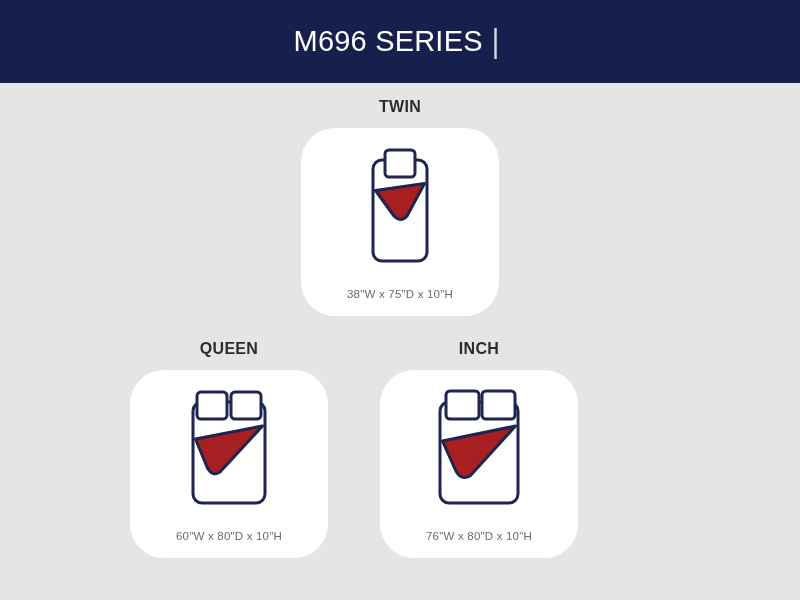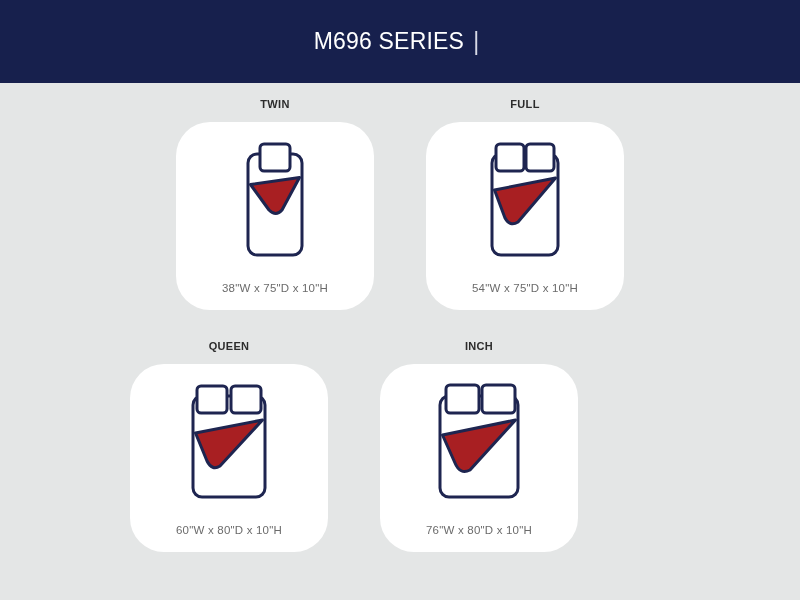--- a/index.html
+++ b/index.html
@@ -27,21 +27,21 @@
     left: 0;
     top: 0;
     width: 800px;
     height: 83px;
     background: #17204d;
     display: flex;
     align-items: center;
     justify-content: center;
   }
   .header-title {
-    font-size: 23px;
+    font-size: 29px;
     letter-spacing: 0.2px;
     color: #ffffff;
     white-space: nowrap;
     display: flex;
     align-items: flex-end;
   }
   .header-series {
     font-weight: 400;
   }
   .header-sep {
@@ -76,21 +76,21 @@
   }
 
   .size-block {
     width: 198px;
     display: flex;
     flex-direction: column;
     align-items: center;
   }
 
   .size-label {
-    font-size: 11px;
+    font-size: 16px;
     font-weight: bold;
     color: #2c2c2c;
     letter-spacing: 0.3px;
     margin-bottom: 12px;
     text-align: center;
     white-space: nowrap;
   }
 
   .size-card {
     width: 198px;
@@ -141,32 +141,20 @@
           <rect x="38" y="18" width="54" height="101" rx="9" ry="9" fill="#ffffff" stroke="#1e2550" stroke-width="3"></rect>
 
           <path d="M 40.5 48.5 L 89.5 41.5 L 89.5 41.5 L 72 74 Q 66 81 59 74 Z" fill="#a81f22" stroke="#1e2550" stroke-width="3" stroke-linejoin="round"></path>
 
           <rect x="50" y="8" width="30" height="27" rx="4" ry="4" fill="#ffffff" stroke="#1e2550" stroke-width="3"></rect>
         </svg>
         <div class="size-dims">38"W x 75"D x 10"H</div>
       </div>
     </div>
 
-    <div class="size-block">
-      <div class="size-label">FULL</div>
-      <div class="size-card">
-        <svg class="bed-art" width="130" height="125" viewBox="0 0 130 125">
-          <rect x="32" y="18" width="66" height="101" rx="9" ry="9" fill="#ffffff" stroke="#1e2550" stroke-width="3"></rect>
-          <path d="M 34.5 54 L 95.5 42 L 95.5 42 L 58 86 Q 50 91 45 82 Z" fill="#a81f22" stroke="#1e2550" stroke-width="3" stroke-linejoin="round"></path>
-          <rect x="36" y="8" width="28" height="27" rx="4" ry="4" fill="#ffffff" stroke="#1e2550" stroke-width="3"></rect>
-          <rect x="66" y="8" width="28" height="27" rx="4" ry="4" fill="#ffffff" stroke="#1e2550" stroke-width="3"></rect>
-        </svg>
-        <div class="size-dims">54"W x 75"D x 10"H</div>
-      </div>
-    </div>
 
   </div>
 
   <div class="row row-bottom">
 
     <div class="size-block">
       <div class="size-label">QUEEN</div>
       <div class="size-card">
         <svg class="bed-art" width="130" height="125" viewBox="0 0 130 125">
           <rect x="29" y="18" width="72" height="101" rx="9" ry="9" fill="#ffffff" stroke="#1e2550" stroke-width="3"></rect>

